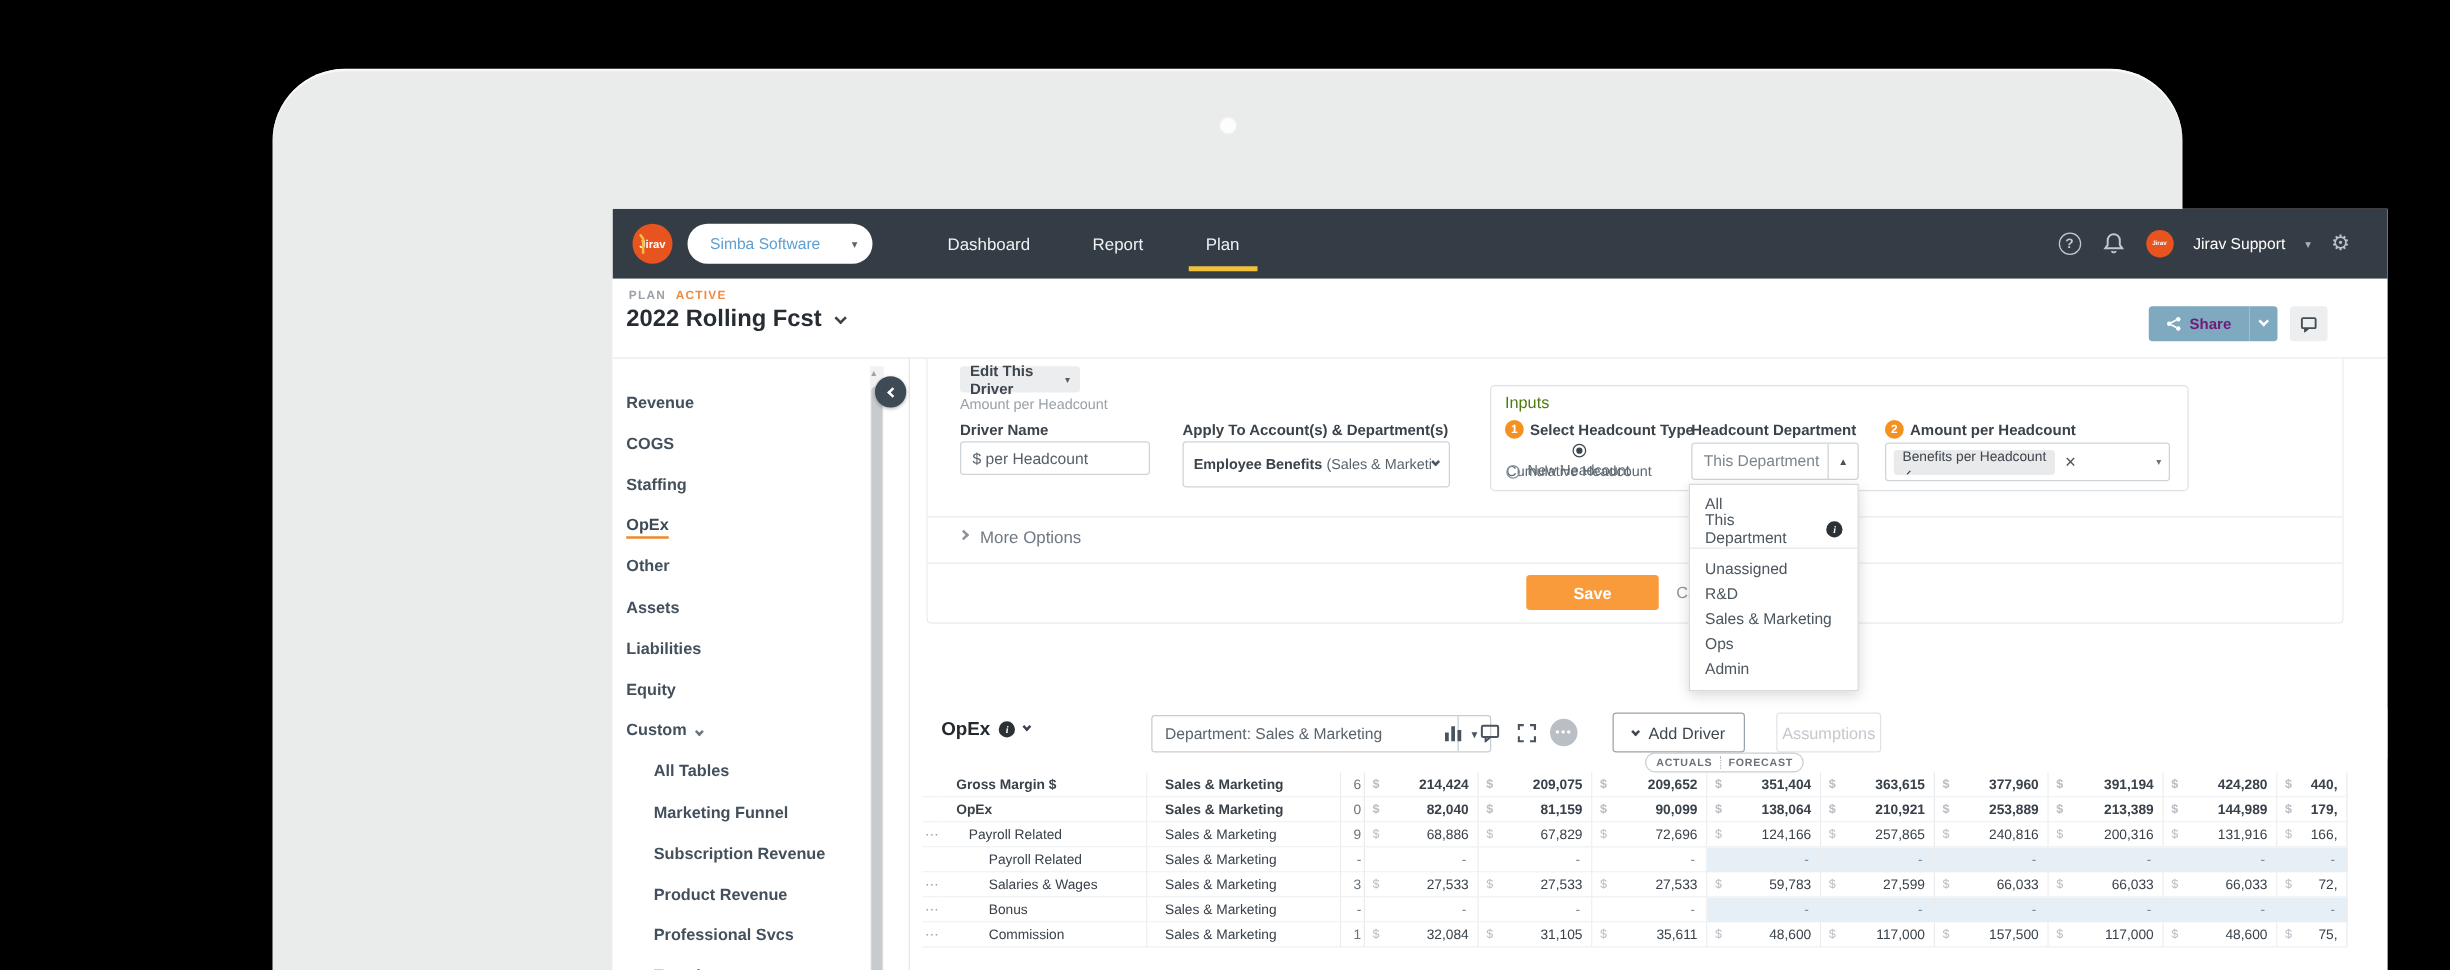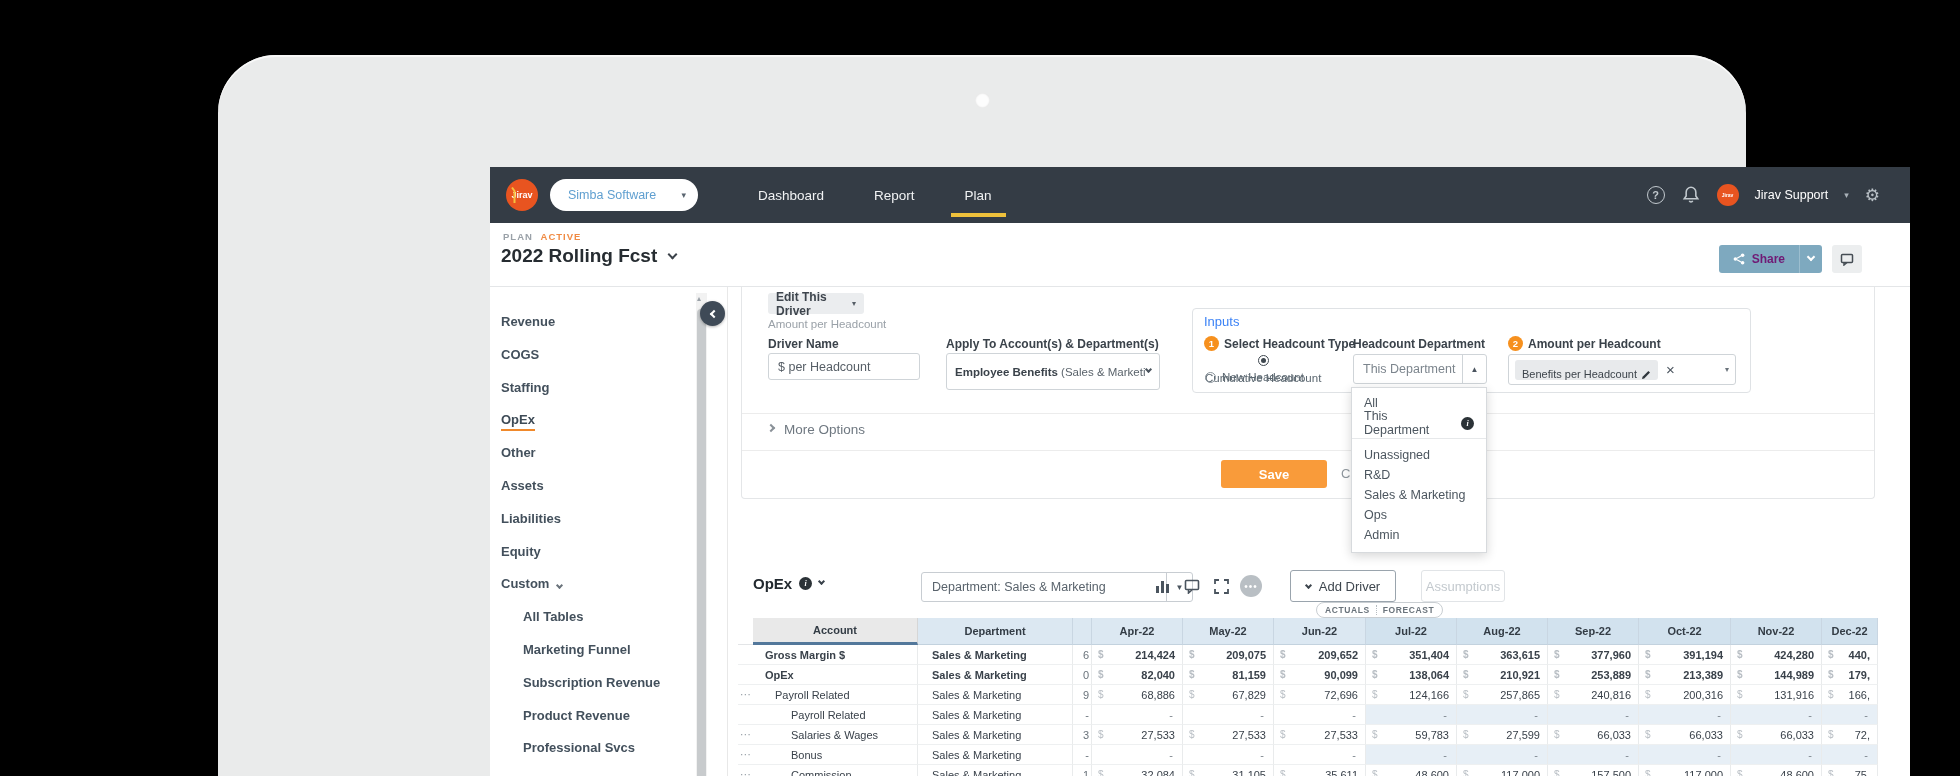--- a/index.html
+++ b/index.html
@@ -57,32 +57,32 @@
   .edit-pill .tri{font-size:8px;color:#565e66;}
   .editor-sub{position:absolute;left:26px;top:31px;font-size:11.5px;color:#9aa1a8;}
   .fld-label{position:absolute;font-size:12px;font-weight:bold;color:#3a424a;}
   .txt-input{position:absolute;left:26px;top:66px;width:152px;height:27px;border:1px solid #cfd4d8;border-radius:3px;font-size:12.5px;color:#565e66;padding:0 9px;background:#fff;}
   .apply-select{position:absolute;left:204px;top:66px;width:214px;height:37px;border:1px solid #cfd4d8;border-radius:3px;display:flex;align-items:center;padding:0 8px;font-size:11.5px;color:#3a424a;}
   .apply-select b{font-weight:bold;white-space:nowrap;}
   .apply-select .rest{color:#5a636b;white-space:nowrap;overflow:hidden;flex:1;}
   .apply-select .chev{border-color:#4a545e;width:5px;height:5px;flex:none;}
 
   .inputs-box{position:absolute;left:450px;top:21px;width:559px;height:85px;border:1px solid #dfe2e5;border-radius:4px;}
-  .inputs-title{position:absolute;left:11px;top:5px;font-size:13px;color:#3b82f6;}
+  .inputs-title{position:absolute;left:11px;top:5px;font-size:13px;color:#4d7c0f;}
   .num-badge{position:absolute;width:15px;height:15px;border-radius:50%;background:#f6901e;color:#fff;font-size:9.5px;font-weight:bold;display:flex;align-items:center;justify-content:center;}
   .in-label{position:absolute;font-size:12px;font-weight:bold;color:#3a424a;}
   .radio-row{position:absolute;display:flex;align-items:center;gap:6px;font-size:11.5px;color:#5b6770;}
   .radio{width:11px;height:11px;border:1.5px solid #8a949c;border-radius:50%;position:relative;}
   .radio.sel{border-color:#3e474f;}
   .radio.sel:after{content:"";position:absolute;left:2px;top:2px;width:5px;height:5px;border-radius:50%;background:#3e474f;}
   .hd-select{position:absolute;left:160px;top:45px;width:134px;height:30px;border:1px solid #cfd4d8;border-radius:3px;display:flex;align-items:center;font-size:12.5px;color:#7c858d;}
   .hd-select .val{flex:1;padding-left:9px;}
   .hd-select .seg{width:24px;height:100%;border-left:1px solid #cfd4d8;display:flex;align-items:center;justify-content:center;color:#4a545e;font-size:8px;}
   .chip-wrap{position:absolute;left:315px;top:45px;width:228px;height:31px;border:1px solid #cfd4d8;border-radius:3px;display:flex;align-items:center;padding:0 6px;}
-  .chip{background:#e8eaec;border-radius:3px;height:20px;display:flex;align-items:flex-end;gap:4px;padding:0 7px;font-size:11px;color:#3d444b;white-space:nowrap;}
+  .chip{background:#e8eaec;border-radius:3px;height:20px;display:flex;align-items:flex-start;gap:4px;padding:0 7px;font-size:11px;color:#3d444b;white-space:nowrap;flex-direction:column;}
   .chip-x{margin-left:8px;font-size:15px;color:#4a545e;line-height:1;}
   .chip-caret{margin-left:auto;font-size:8px;color:#6a737b;}
 
   .hr1{position:absolute;left:0;top:126px;width:100%;height:1px;background:#ececec;}
   .hr2{position:absolute;left:0;top:163px;width:100%;height:1px;background:#ececec;}
   .more-opt{position:absolute;left:26px;top:135px;font-size:13.5px;color:#6f7881;display:flex;align-items:center;gap:10px;}
   .more-opt .chev{transform:rotate(-45deg);border-color:#8a9198;width:6px;height:6px;}
   .save-btn{position:absolute;left:479px;top:173px;width:106px;height:28px;background:#f99b3a;border:none;border-radius:3px;color:#fff;font-size:13px;font-weight:bold;}
   .cancel-lbl{position:absolute;left:599px;top:179px;font-size:13px;color:#8f979e;z-index:1;}
 
@@ -318,35 +318,20 @@
           </div>
           <div class="assumptions">Assumptions</div>
         </div>
 
         <div class="af-badge">
           <span>ACTUALS</span>
           <span class="f">FORECAST</span>
         </div>
 
         <div class="grid" id="grid">
-            <div class="trow thead">
-              <div class="tcell hhandle" style="width: 15px;"></div>
-              <div class="tcell hacct" style="width: 165px;">Account</div>
-              <div class="tcell " style="width: 155px;">Department</div>
-              <div class="tcell " style="width: 19px;"></div>
-              <div class="tcell " style="width: 91px;">Apr-22</div>
-              <div class="tcell " style="width: 91px;">May-22</div>
-              <div class="tcell " style="width: 92px;">Jun-22</div>
-              <div class="tcell fcast" style="width: 91px;">Jul-22</div>
-              <div class="tcell fcast" style="width: 91px;">Aug-22</div>
-              <div class="tcell fcast" style="width: 91px;">Sep-22</div>
-              <div class="tcell fcast" style="width: 92px;">Oct-22</div>
-              <div class="tcell fcast" style="width: 91px;">Nov-22</div>
-              <div class="tcell fcast" style="width: 56px;">Dec-22</div>
-            </div>
             <div class="trow">
               <div class="tcell handle" style="width: 15px;"></div>
               <div class="tcell bold" style="width: 165px; padding-left: 12px;">Gross Margin $</div>
               <div class="tcell bold" style="width: 155px; padding-left: 14px;">Sales &amp; Marketing</div>
               <div class="tcell" style="width: 19px; justify-content: flex-end; padding-right: 2px; color: rgb(106, 115, 123);">6</div>
               <div class="tcell num bold" style="width: 91px;">
                 <span class="dollar">$</span>
                 <span>214,424</span>
               </div>
               <div class="tcell num bold" style="width: 91px;">

